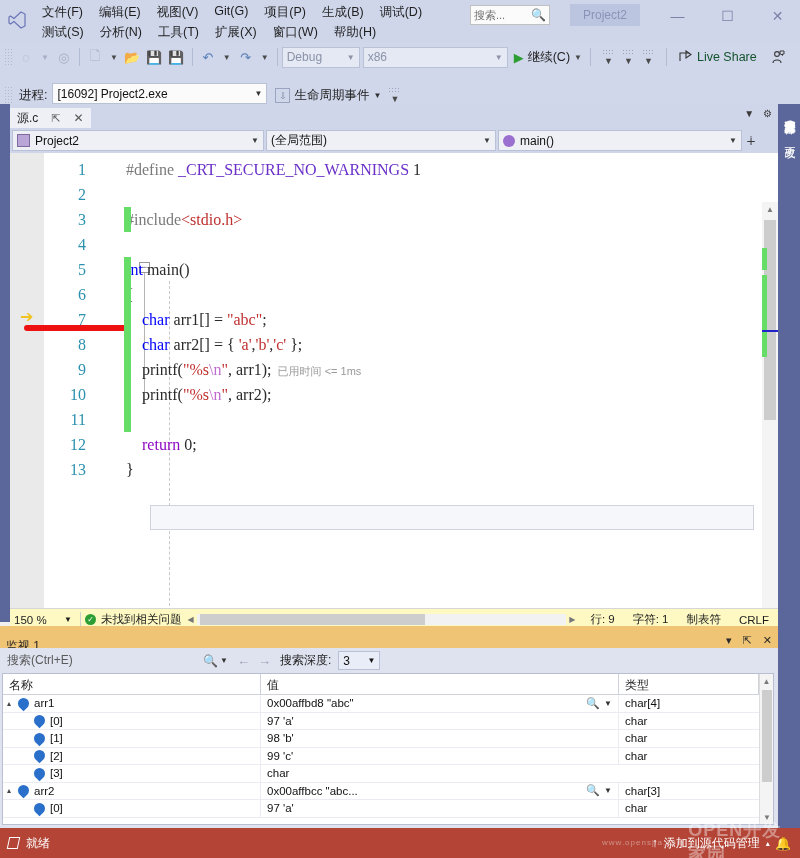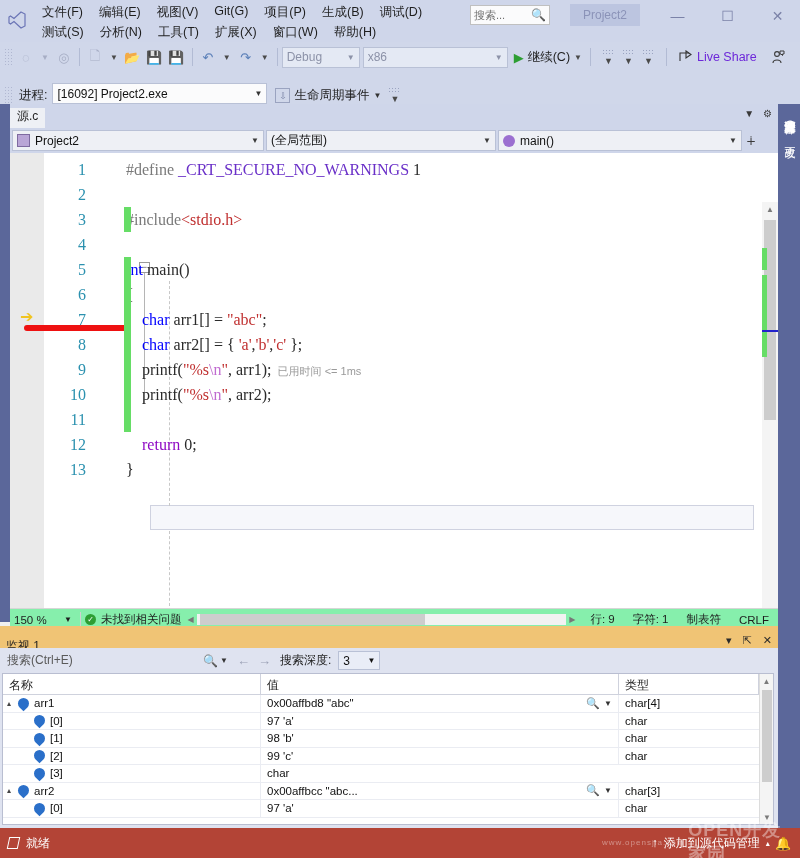--- a/index.html
+++ b/index.html
@@ -74,21 +74,21 @@
   .combo .lbl { flex: 1; white-space: nowrap; }
   .combo .cv { font-size: 8px; color: #8c92a8; }
   .run-ico { color: #2d9e33; font-size: 13px; padding: 0 4px 0 6px; }
   .run-lbl { font-size: 12.5px; color: #1e1e1e; white-space: nowrap; }
   .steps { display: flex; align-items: center; gap: 5px; padding: 0 6px; }
   .stepico { width: 15px; height: 18px; position: relative; }
   .stepico .dots { position: absolute; top: 1px; left: 1px; width: 13px; height: 6px;
     background-image: radial-gradient(circle, #9aa3c0 0.8px, transparent 0.9px);
     background-size: 3px 3px; }
   .stepico .arw { position: absolute; bottom: 0px; left: 3px; font-size: 9px; color: #4a4a4a; }
-  .live { display: flex; align-items: center; gap: 4px; font-size: 12.5px; color: #6d28d9; margin-left: 8px; }
+  .live { display: flex; align-items: center; gap: 4px; font-size: 12.5px; color: #14532d; margin-left: 8px; }
   .proc-lbl { font-size: 12.5px; color: #1e1e1e; margin: 0 5px 0 4px; white-space: nowrap; }
   .proc-combo {
     width: 215px; height: 21px; background: #fbfbfc; border: 1px solid #b9c1d6;
     display: flex; align-items: center; padding: 0 4px; font-size: 12px; color: #111;
   }
   .lifecycle { display: flex; align-items: center; gap: 4px; font-size: 12.5px; color: #1e1e1e; margin-left: 8px; }
   .lifeico { width: 15px; height: 15px; border: 1px solid #9aa3c0; color: #7d86a8;
     display: flex; align-items: center; justify-content: center; font-size: 9px; }
 
   
@@ -104,21 +104,21 @@
 
   
   .edpane { position: absolute; left: 0; top: 104px; width: 778px; height: 518px; background: #eef0f5; }
   .lstrip { position: absolute; left: 0; top: 0; width: 10px; height: 518px; background: #5b679a; }
 
   .tabstrip { position: absolute; left: 10px; top: 0; width: 768px; height: 24px; background: #cfd6ea; }
   .filetab {
     position: absolute; left: 0; top: 2px; height: 22px;
     background: #eef0f5; border-top: 2px solid #cfd6ea;
     display: flex; align-items: center; padding: 0 7px; gap: 13px;
-    font-size: 12px; color: #1e1e1e; flex-direction: column;
+    font-size: 12px; color: #1e1e1e;
   }
   .filetab .pin { font-size: 11px; color: #555; }
   .filetab .x { font-size: 12px; color: #555; }
   .tabright { position: absolute; right: 6px; top: 4px; display: flex; gap: 9px; align-items: center; }
   .tabright span { font-size: 10px; color: #3a3a3a; }
 
   .navbar {
     position: absolute; left: 10px; top: 24px; width: 768px; height: 25px;
     background: #cfd6ea; display: flex; align-items: center; padding: 0 2px; gap: 2px;
   }
@@ -177,21 +177,21 @@
   
   .vscroll { position: absolute; right: 0; top: 49px; width: 16px; height: 455px; background: #f4f4f4; }
   .vscroll .arr { height: 15px; display: flex; align-items: center; justify-content: center;
     font-size: 8px; color: #7a7a7a; }
   .vscroll .thumb { position: absolute; left: 2px; top: 18px; width: 12px; height: 200px; background: #cdcdcd; }
   .vscroll .mk { position: absolute; left: 0px; width: 5px; background: #66dd66; }
   .vscroll .caretmk { position: absolute; left: 0px; width: 16px; height: 2px; background: #2222cc; }
 
   
   .edstatus { position: absolute; left: 10px; top: 504px; width: 768px; height: 22px;
-    background: #86efac; border-top: 1px solid #d6d6d6; display: flex; align-items: center;
+    background: #fef9c3; border-top: 1px solid #d6d6d6; display: flex; align-items: center;
     font-size: 11.5px; color: #1e1e1e; }
   .zoomsel { width: 66px; display: flex; align-items: center; justify-content: space-between;
     padding: 0 4px; }
   .zoomsel .cv { font-size: 8px; }
   .vsep { width: 1px; height: 16px; background: #d0d0d0; margin: 0 4px; }
   .okdot { width: 11px; height: 11px; border-radius: 50%; background: #2d9e33; color: #fff;
     font-size: 8px; display: flex; align-items: center; justify-content: center; margin-right: 5px; }
   .hscroll { flex: 1; display: flex; align-items: center; gap: 3px; padding: 0 6px; }
   .hscroll .arr { font-size: 8px; color: #777; }
   .hscroll .track { flex: 1; height: 11px; background: #f2f2f2; position: relative; }

